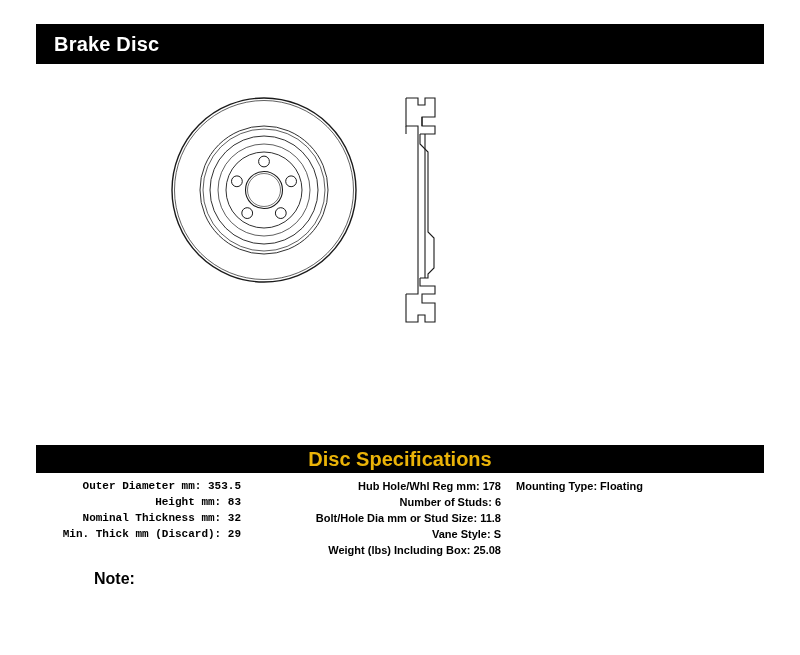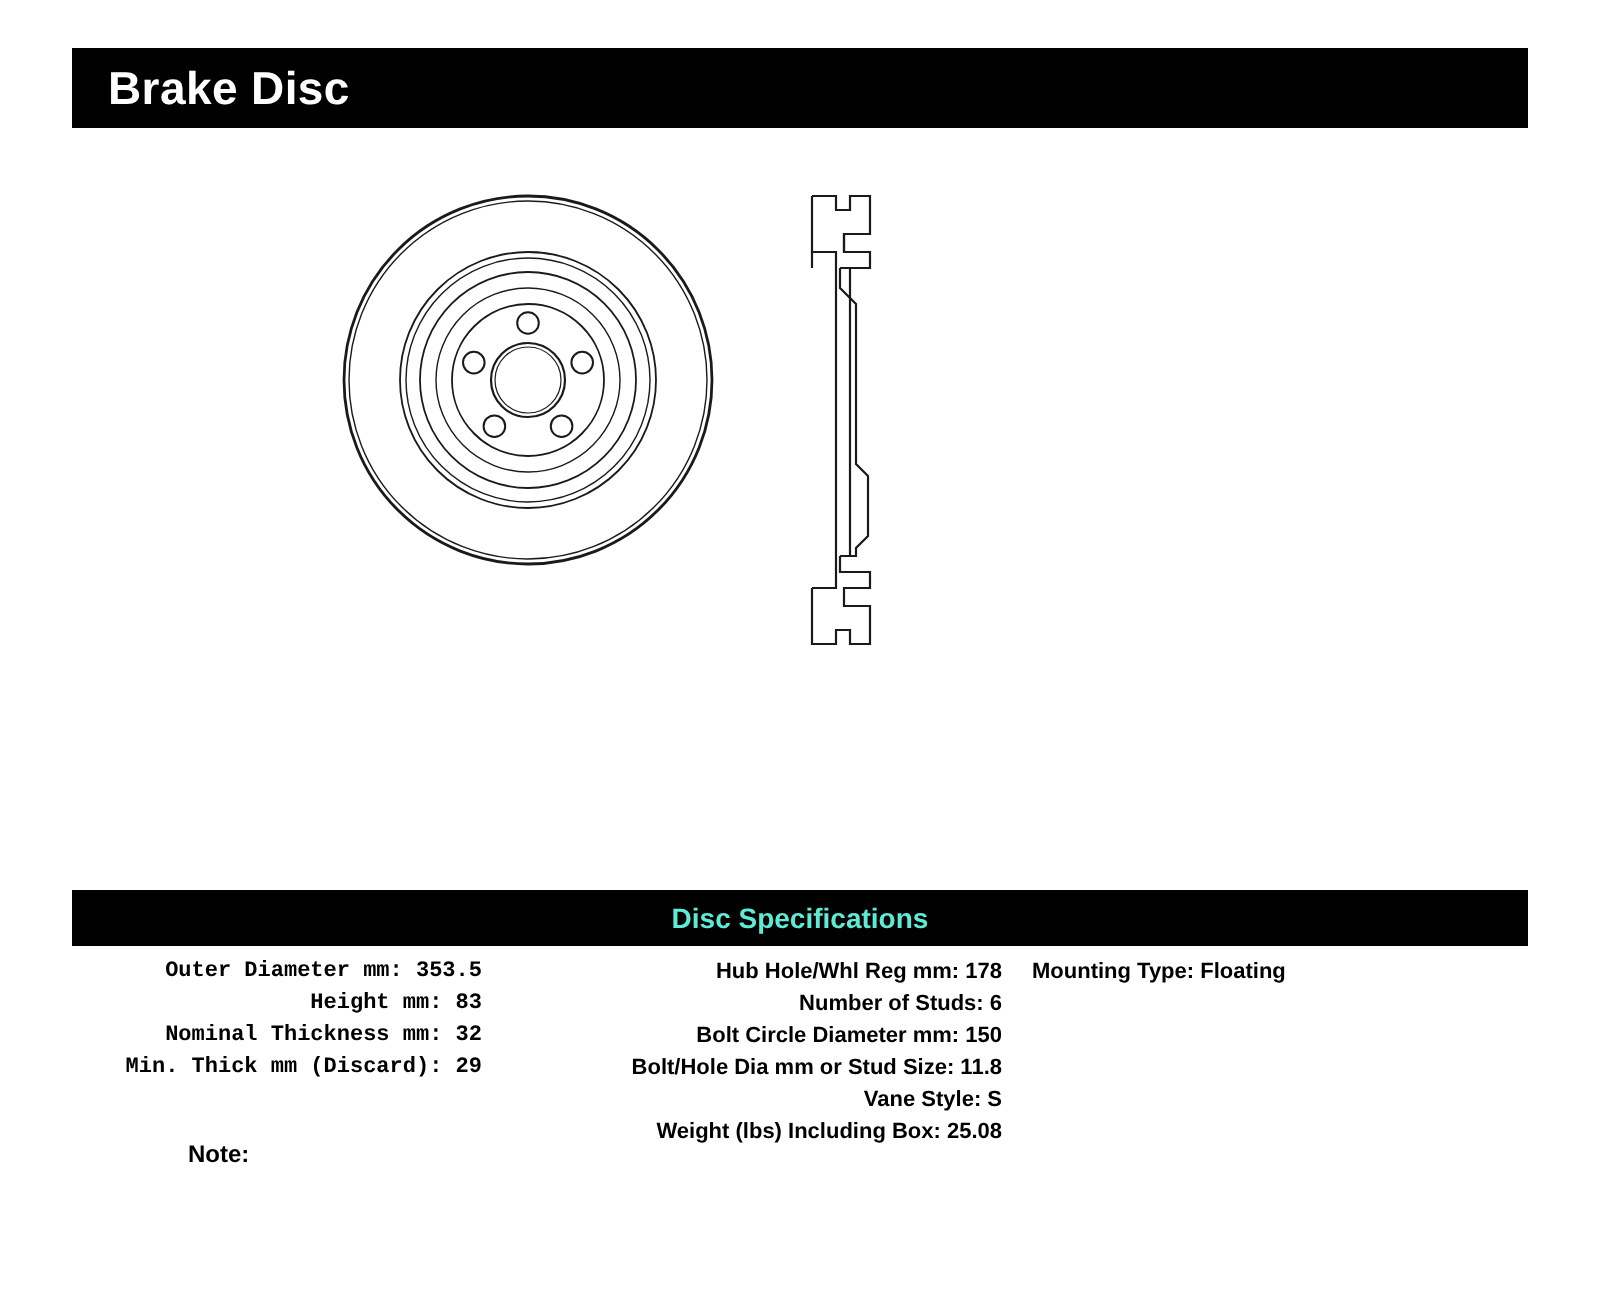--- a/index.html
+++ b/index.html
@@ -32,21 +32,21 @@
   }
   .part-number {
     color: #ffffff;
     font-size: 21px;
     font-weight: bold;
     letter-spacing: 0.2px;
     line-height: 1;
   }
   .product-type {
     color: #ffffff;
-    font-size: 23px;
+    font-size: 20px;
     font-weight: bold;
     letter-spacing: 0.2px;
     line-height: 1;
   }
 
   
   .drawing-area {
     position: absolute;
     left: 36px;
     top: 72px;
@@ -63,22 +63,22 @@
     left: 36px;
     top: 445px;
     width: 728px;
     height: 28px;
     background: #000000;
     display: flex;
     align-items: center;
     justify-content: center;
   }
   .specs-title {
-    color: #5eead4;
-    font-size: 14px;
+    color: #eab308;
+    font-size: 20px;
     font-weight: bold;
     line-height: 1;
   }
 
   
   .specs-wrap {
     position: absolute;
     left: 36px;
     top: 478px;
     width: 728px;
@@ -109,21 +109,21 @@
     font-weight: bold;
     line-height: 16px;
     white-space: nowrap;
   }
 
   
   .note {
     position: absolute;
     left: 94px;
     top: 570px;
-    font-size: 12px;
+    font-size: 16px;
     font-weight: bold;
   }
 </style>
 </head>
 <body>
 
 <div class="header-bar">
   <div class="product-type">Brake Disc</div>
 </div>
 
@@ -176,21 +176,20 @@
   <div class="col col-left">
     <div class="spec-line">Outer Diameter mm: 353.5</div>
     <div class="spec-line">Height mm: 83</div>
     <div class="spec-line">Nominal Thickness mm: 32</div>
     <div class="spec-line">Min. Thick mm (Discard): 29</div>
   </div>
 
   <div class="col col-mid">
     <div class="spec-line">Hub Hole/Whl Reg mm: 178</div>
     <div class="spec-line">Number of Studs: 6</div>
-    <div class="spec-line">Bolt Circle Diameter mm: 150</div>
     <div class="spec-line">Bolt/Hole Dia mm or Stud Size: 11.8</div>
     <div class="spec-line">Vane Style: S</div>
     <div class="spec-line">Weight (lbs) Including Box: 25.08</div>
   </div>
 
   <div class="col col-right">
     <div class="spec-line">Mounting Type: Floating</div>
   </div>
 </div>
 

